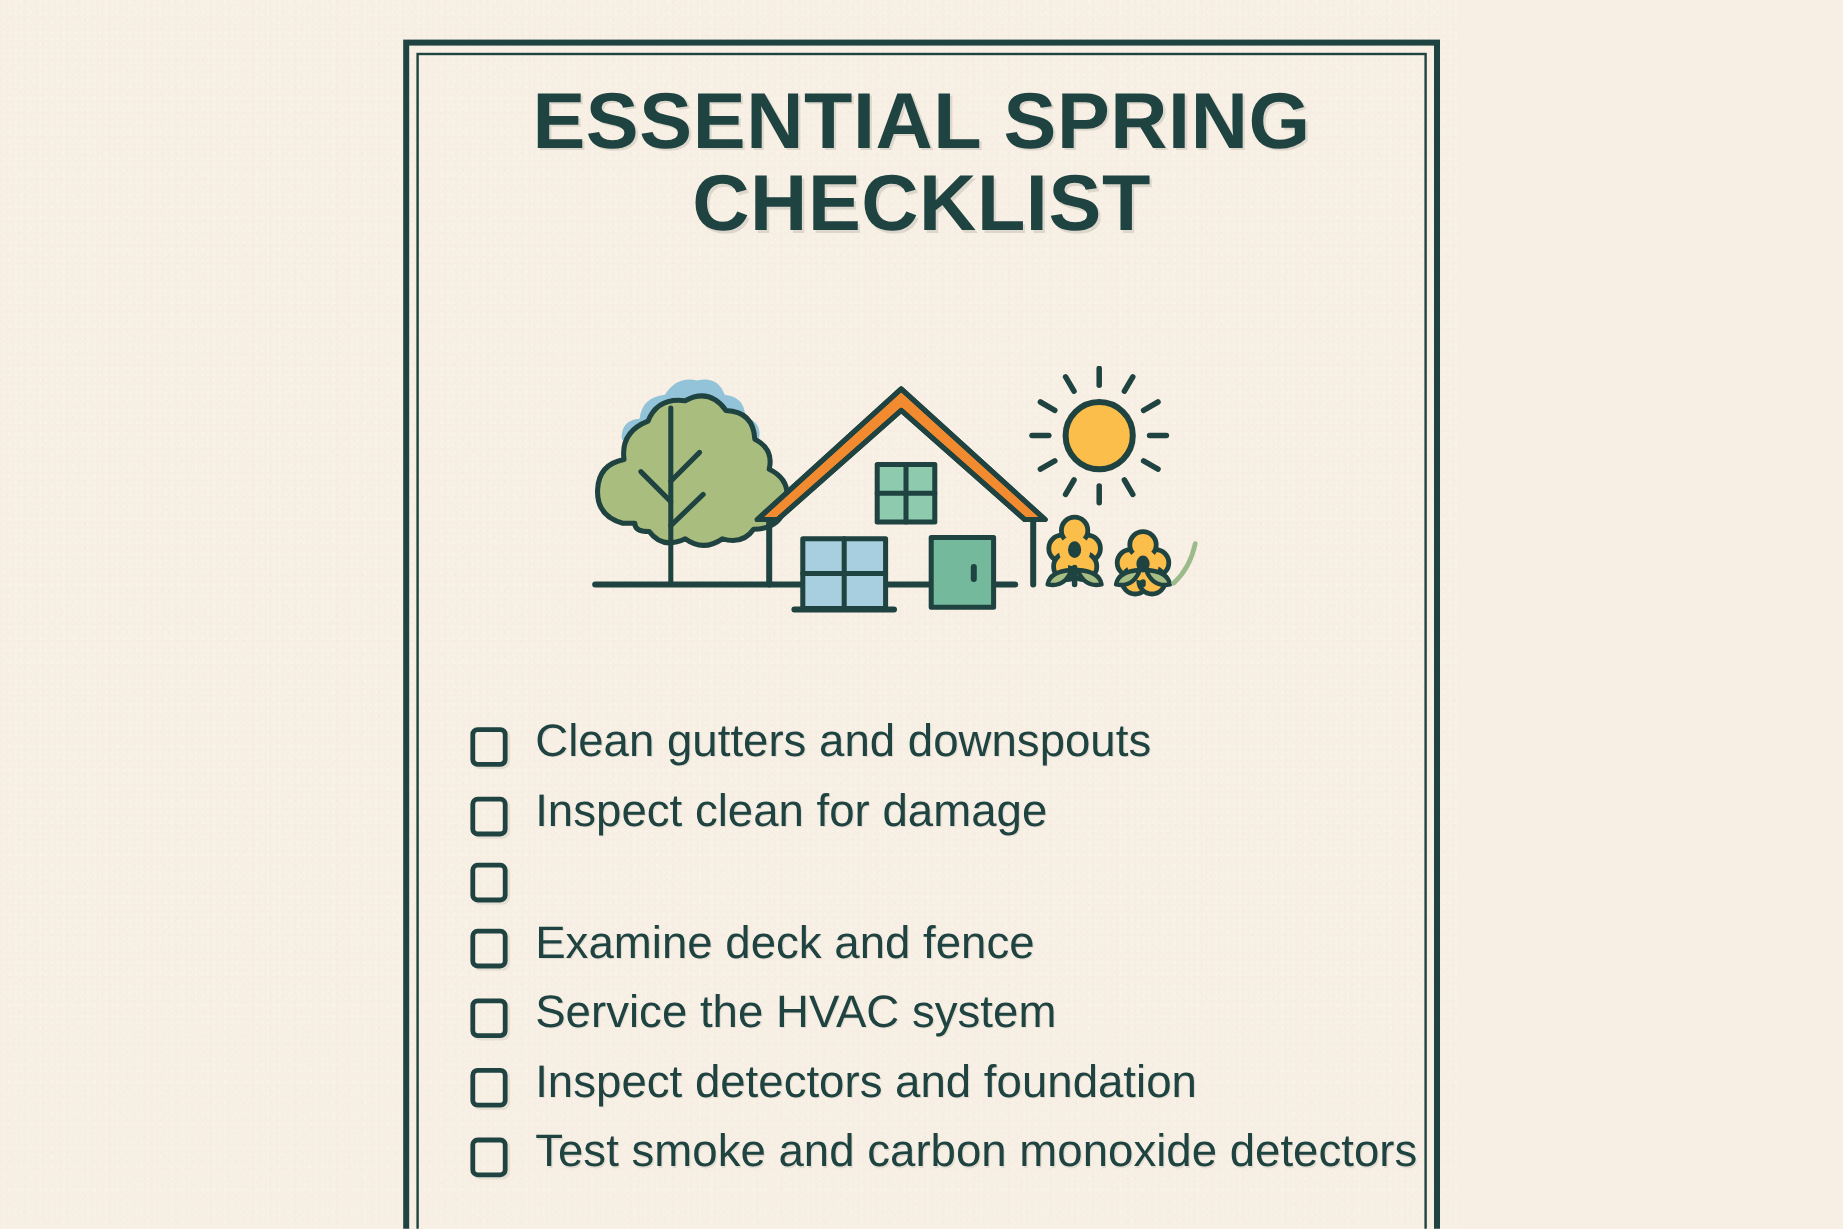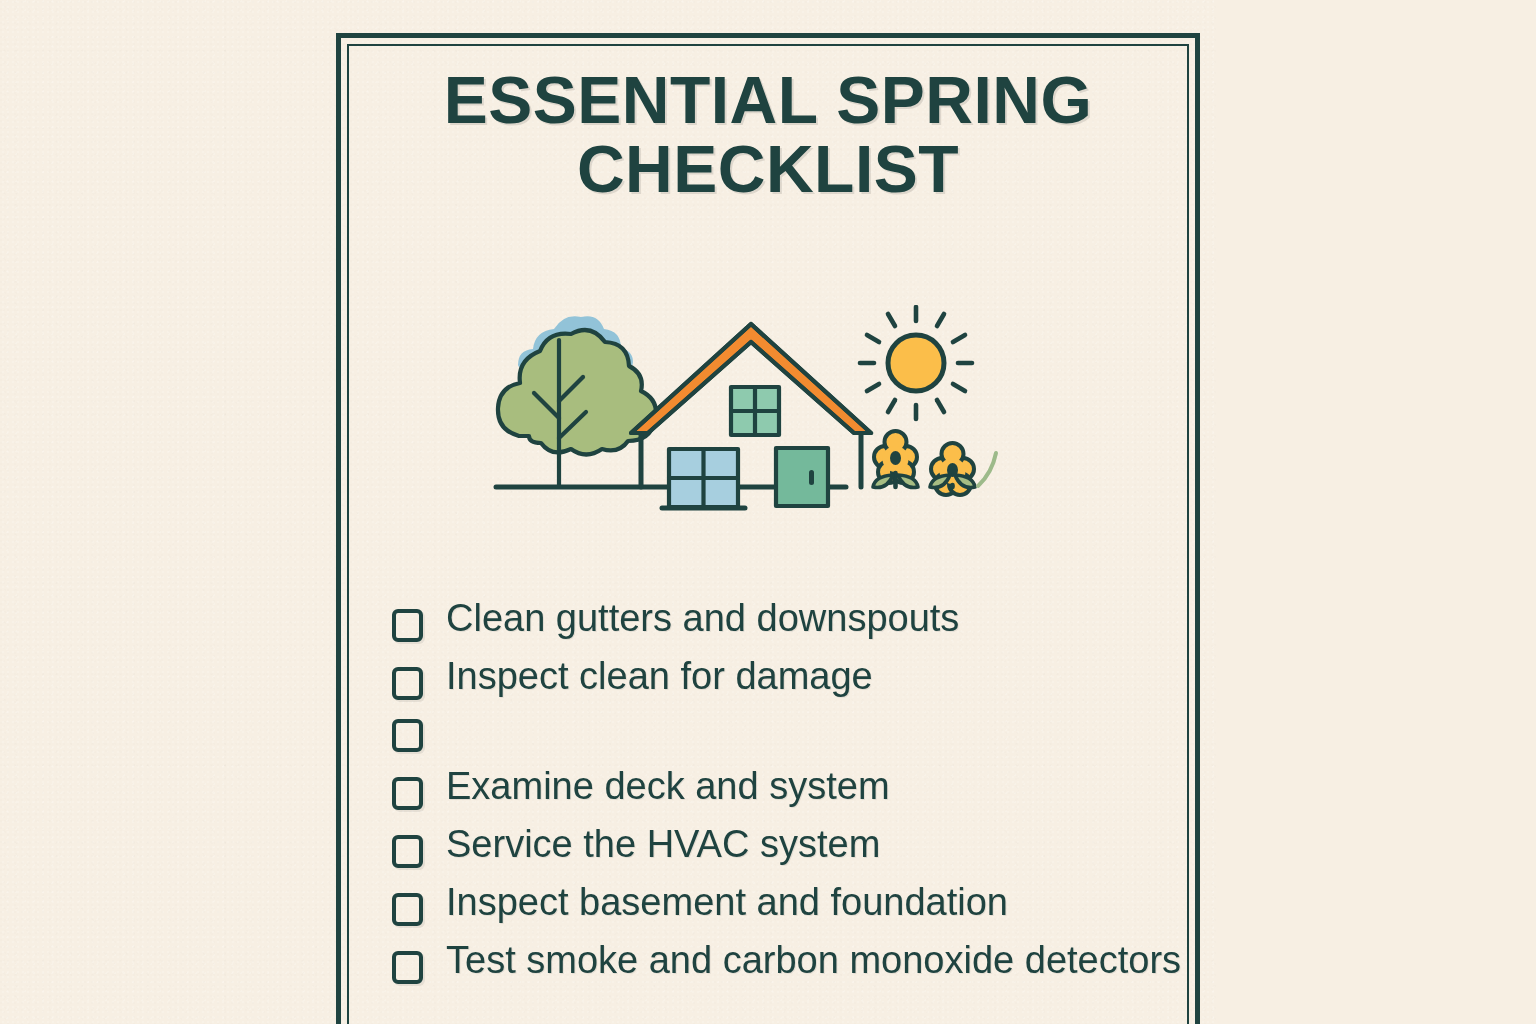--- a/index.html
+++ b/index.html
@@ -89,21 +89,21 @@
 
   
   #checklist {
     position: absolute;
     left: 56px;
     top: 562px;
     width: 790px;
   }
   .item {
     display: flex;
-    align-items: flex-end;
+    align-items: center;
     margin-bottom: 11px;
   }
   .cb {
     flex: 0 0 auto;
     width: 31px;
     height: 33px;
     border: 4px solid #1f4340;
     border-radius: 6px;
     box-sizing: border-box;
     margin-top: 8px;
@@ -247,31 +247,31 @@
         <span class="cb"></span>
         <span class="label">Inspect clean for damage</span>
       </div>
 
       <div class="item">
         <span class="cb"></span>
       </div>
 
       <div class="item">
         <span class="cb"></span>
-        <span class="label">Examine deck and system</span>
+        <span class="label">Examine deck and fence</span>
       </div>
 
       <div class="item">
         <span class="cb"></span>
         <span class="label">Service the HVAC system</span>
       </div>
 
       <div class="item">
         <span class="cb"></span>
-        <span class="label">Inspect basement and foundation</span>
+        <span class="label">Inspect detectors and foundation</span>
       </div>
 
       <div class="item">
         <span class="cb"></span>
         <span class="label">Test smoke and carbon monoxide detectors</span>
       </div>
 
     </div>
 
   </div>

